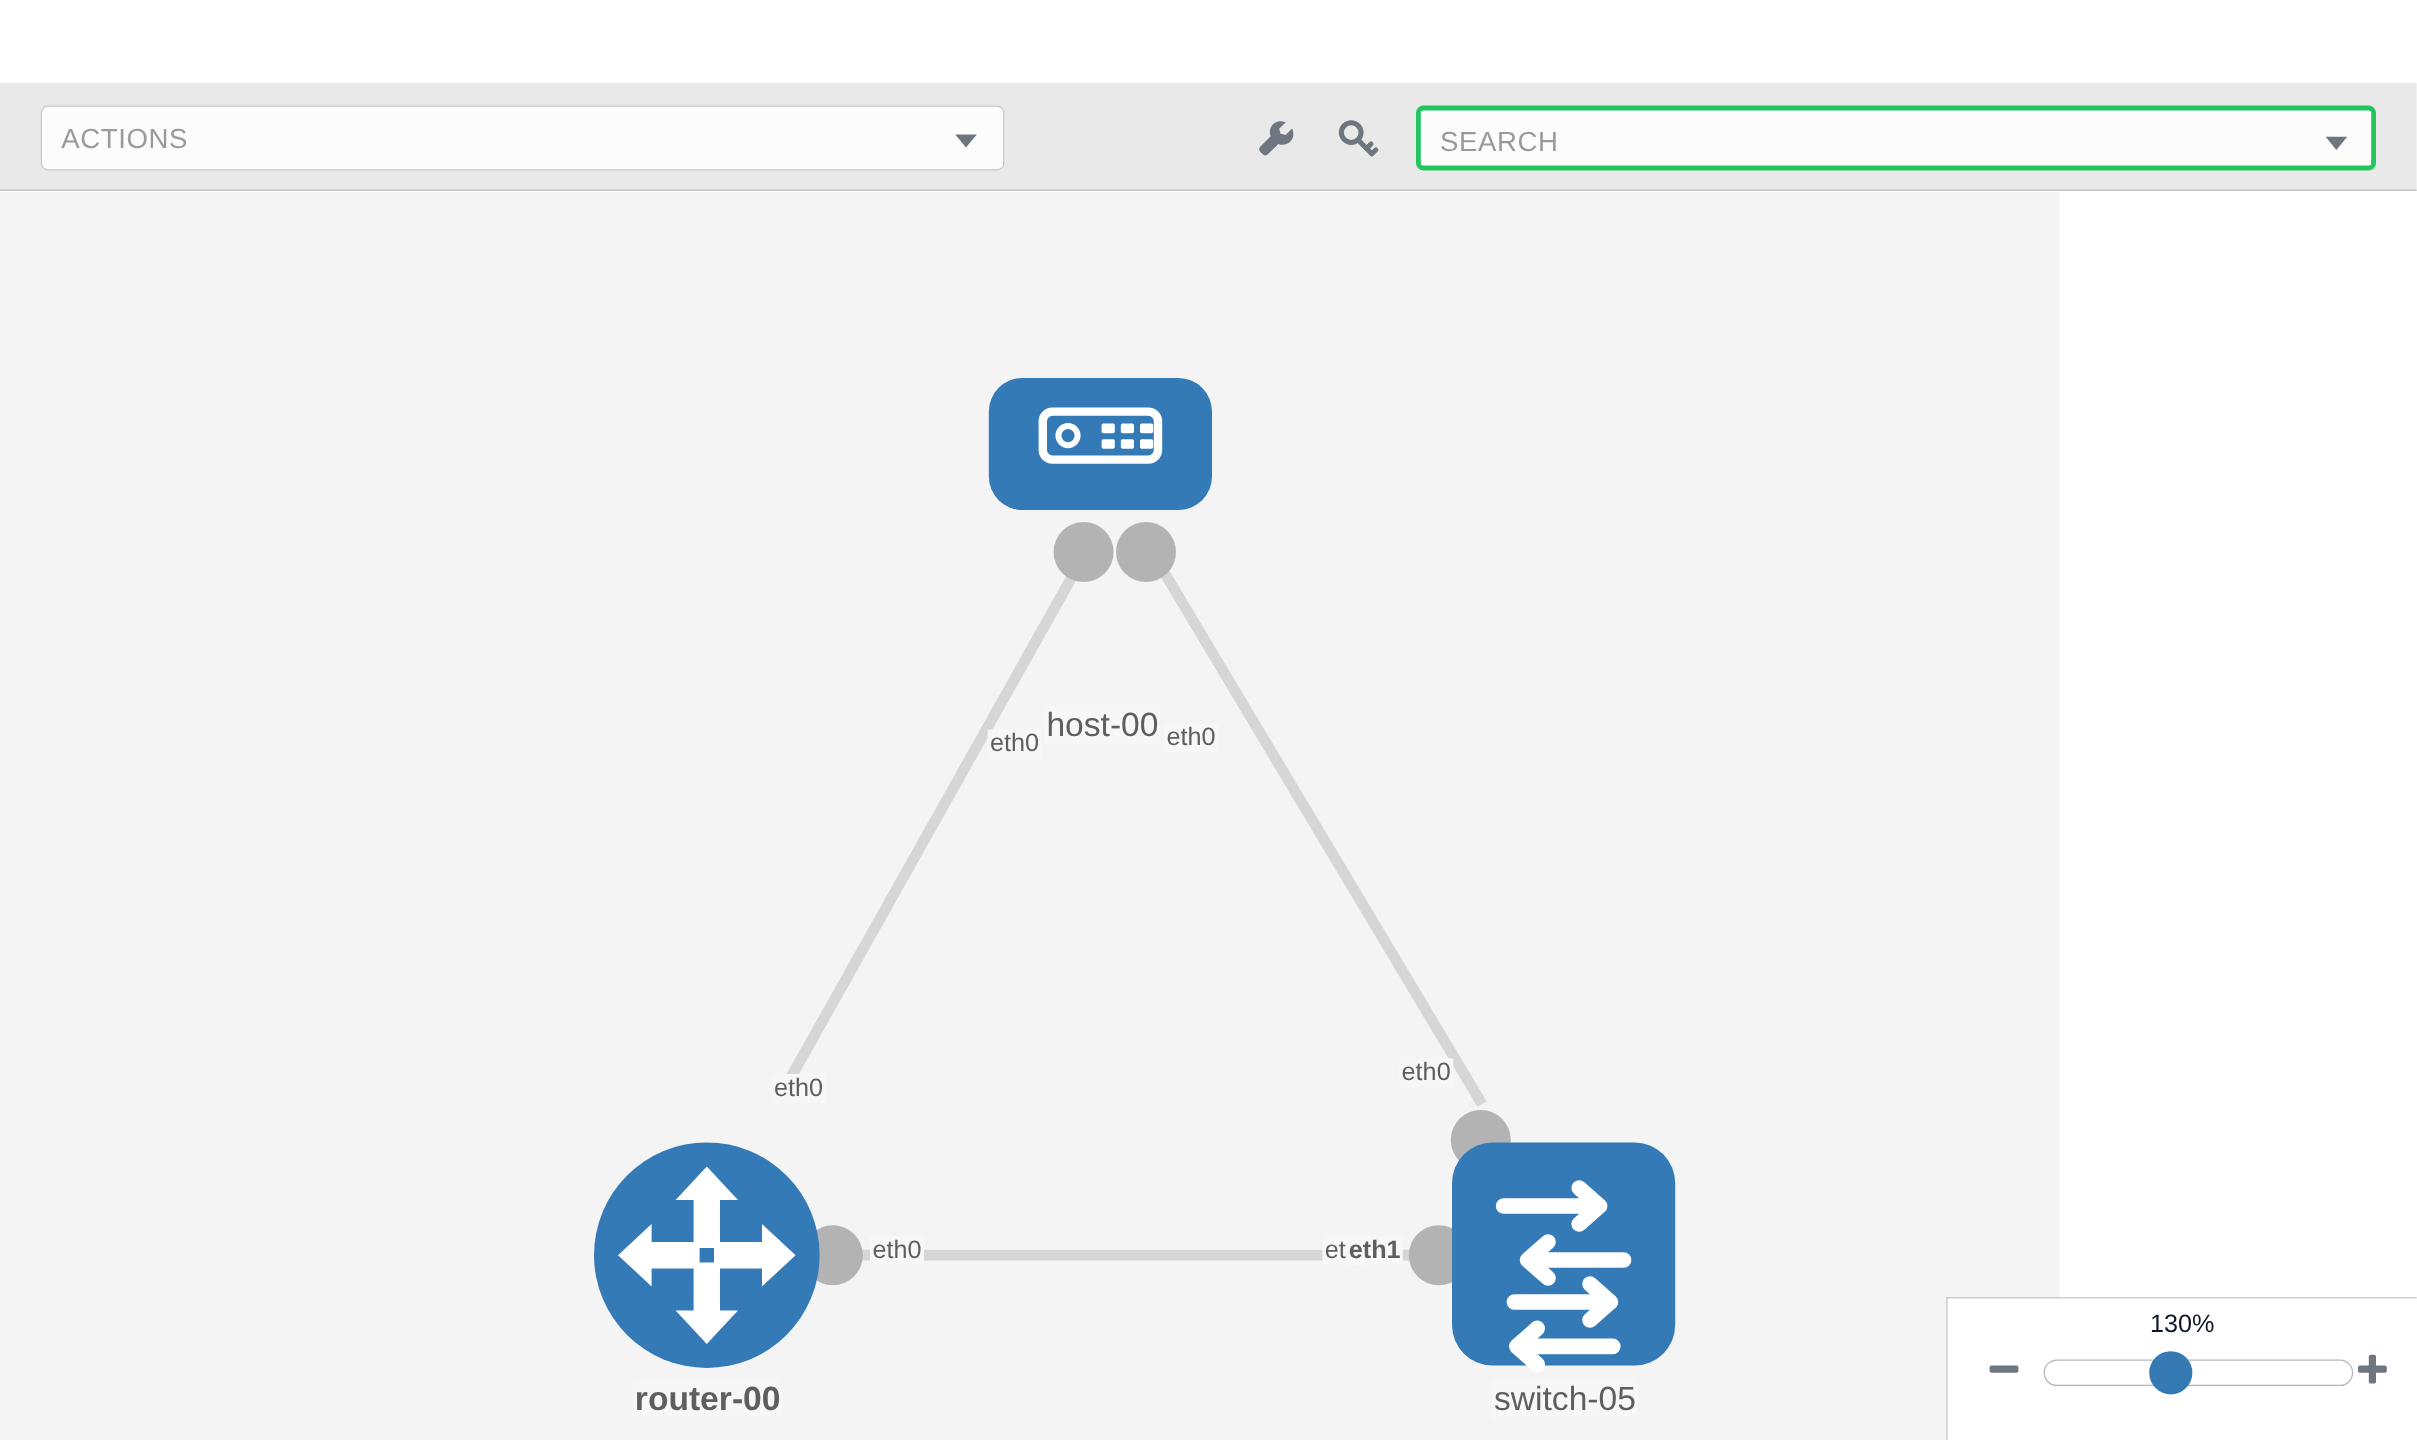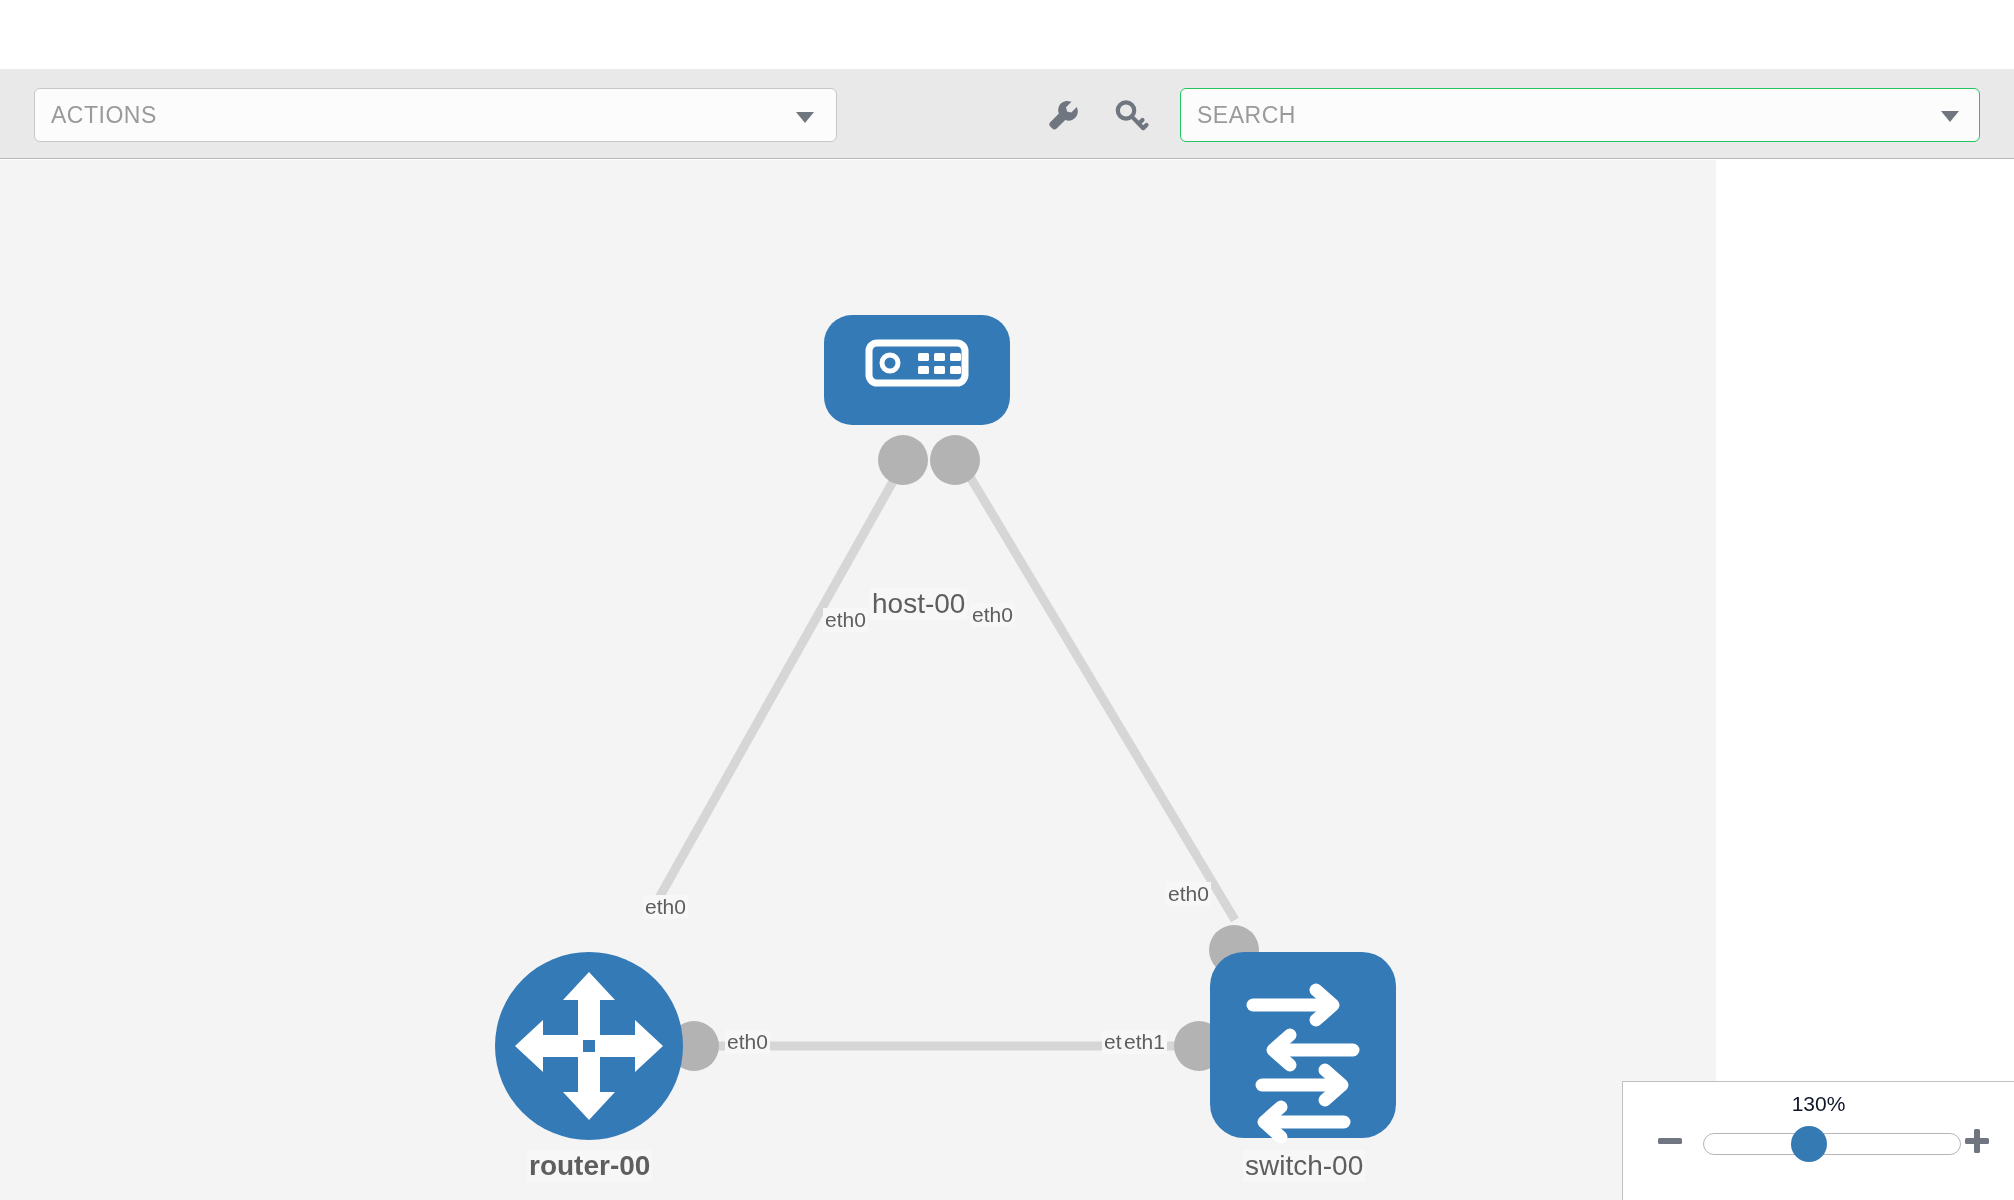--- a/index.html
+++ b/index.html
@@ -83,21 +83,21 @@
   }
   .tool-icon.wrench { left: 1042px; }
   .tool-icon.key    { left: 1110px; }
   .tool-icon svg { display: block; }
 
   .search-box {
     position: absolute;
     left: 1180px; top: 19px;
     width: 800px; height: 54px;
     background: #fcfcfc;
-    border: 1px solid #22c55e;
+    border: 4px solid #22c55e;
     border-radius: 6px;
   }
   .search-input {
     position: absolute;
     left: 14px; top: 0;
     width: 720px; height: 52px;
     border: none; outline: none;
     background: transparent;
     font-family: "Liberation Sans", sans-serif;
     font-size: 23px;
@@ -290,24 +290,24 @@
 
     <div class="iface-label" style="left:823px; top:448px;">eth0</div>
     <div class="iface-label" style="left:970px; top:443px;">eth0</div>
     <div class="node-label" style="left:870px; top:428px;">host-00</div>
 
     <div class="iface-label" style="left:643px; top:735px;">eth0</div>
     <div class="iface-label" style="left:1166px; top:722px;">eth0</div>
 
     <div class="iface-label" style="left:725px; top:870px;">eth0</div>
     <div class="iface-label" style="left:1102px; top:870px;">eth</div>
-    <div class="iface-label" style="left:1122px; top:870px;">eth1</div>
+    <div class="iface-label" style="left:1122px; top:870px;font-weight:bold;">eth1</div>
 
     <div class="node-label" style="left:527px; top:990px;font-weight:bold;">router-00</div>
-    <div class="node-label" style="left:1243px; top:990px;">switch-00</div>
+    <div class="node-label" style="left:1243px; top:990px;">switch-05</div>
   </div>
 
   <div class="zoom-widget">
     <div class="zoom-value">130%</div>
     <div class="zoom-minus">
       <svg width="30" height="30" viewBox="0 0 30 30">
         <rect x="3" y="12" width="24" height="6" rx="1.5" fill="#6f7680"></rect>
       </svg>
     </div>
     <div class="zoom-track"></div>

